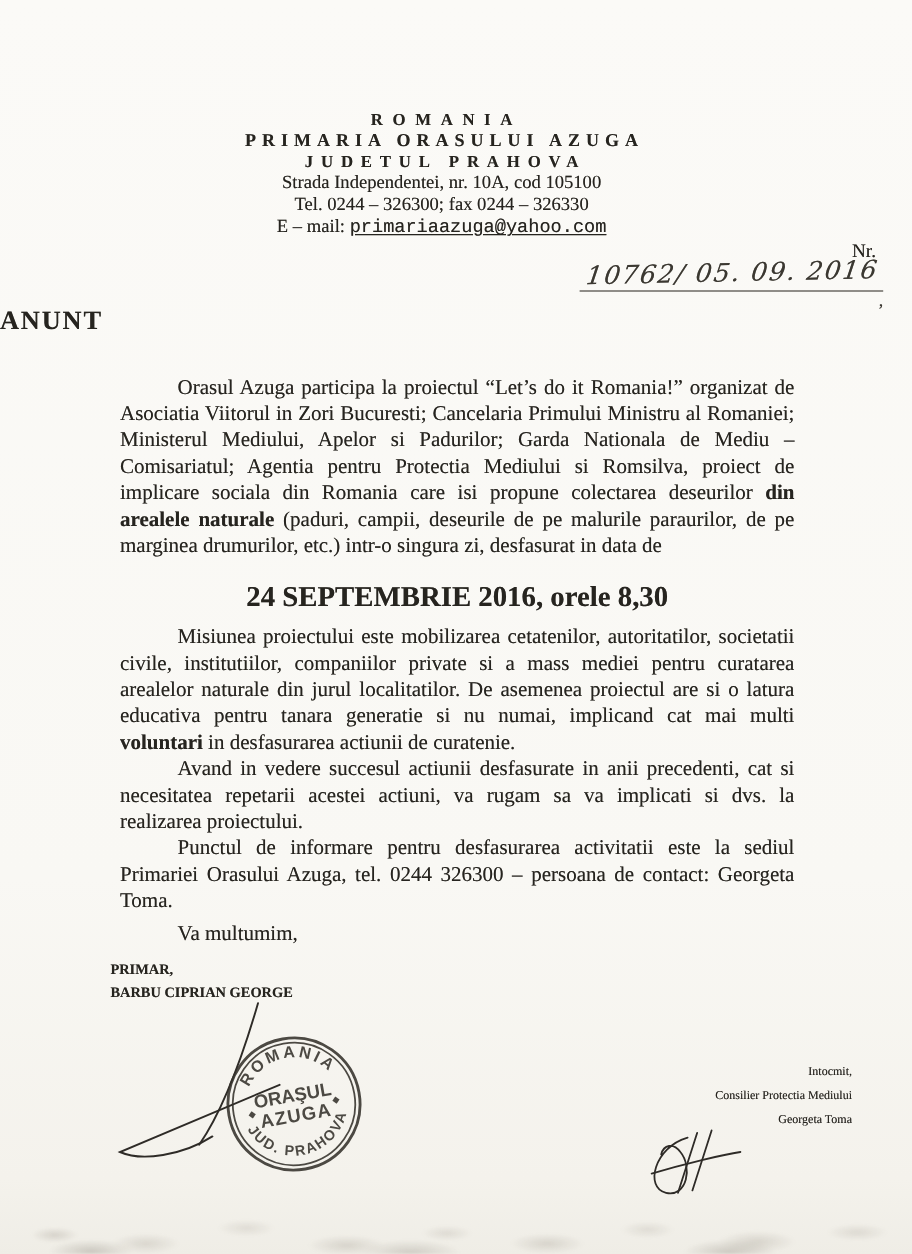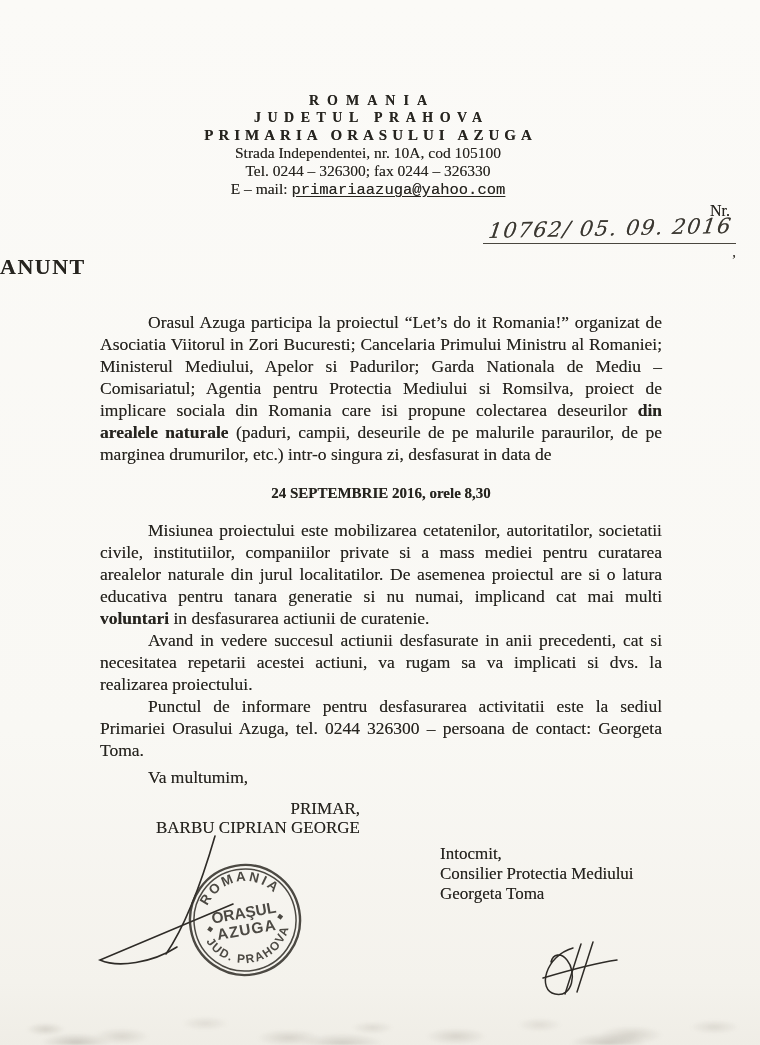--- a/index.html
+++ b/index.html
@@ -44,31 +44,31 @@
     position:absolute;top:254px;left:0;width:760px;
     text-align:left;font-size:22px;font-weight:bold;letter-spacing:1.5px;
   }
 
   
   .col{position:absolute;left:100px;width:562px;font-size:17.5px;line-height:22px;text-align:justify;}
   .col p{margin:0;text-indent:48px;}
   .p1{top:311px;}
   .date-line{
     position:absolute;top:485px;left:100px;width:562px;
-    text-align:center;font-size:15px;font-weight:bold;
+    text-align:center;font-size:24px;font-weight:bold;
   }
   .p234{top:519px;}
   .closing{position:absolute;top:767px;left:148px;font-size:17.5px;}
 
   
-  .signer{position:absolute;top:799px;left:92px;width:268px;text-align:right;
-          font-weight:normal;font-size:17px;line-height:19px;}
+  .signer{position:absolute;top:799px;left:92px;width:268px;text-align:left;
+          font-weight:bold;font-size:12px;line-height:19px;}
 
-  .prepared{position:absolute;top:844px;left:440px;width:270px;text-align:left;
-            font-size:17px;line-height:20px;}
+  .prepared{position:absolute;top:884px;left:440px;width:270px;text-align:right;
+            font-size:10px;line-height:20px;}
 
   
   .stamp{position:absolute;top:860px;left:185px;width:120px;height:120px;
          transform:rotate(-10deg);opacity:.88;}
   .stamp svg text{font-family:"Liberation Sans",sans-serif;}
 
   .sig-svg{position:absolute;pointer-events:none;}
   .mayor-sig{top:830px;left:80px;}
   .clerk-sig{top:938px;left:525px;}
 
@@ -91,22 +91,22 @@
     filter:blur(1.4px);
   }
 </style>
 </head>
 <body>
 
 <div class="page">
 
   <div class="header txt">
     <div class="h-caps h1">ROMANIA</div>
+    <div class="h-caps h3">PRIMARIA ORASULUI AZUGA</div>
     <div class="h-caps h2">JUDETUL PRAHOVA</div>
-    <div class="h-caps h3">PRIMARIA ORASULUI AZUGA</div>
     <div class="h-addr">Strada Independentei, nr. 10A, cod 105100</div>
     <div class="h-addr">Tel. 0244 – 326300; fax 0244 – 326330</div>
     <div class="h-addr h-email"><span>E – mail: </span><u>primariaazuga@yahoo.com</u></div>
     <div class="nr-row">
       <span class="nr-label">Nr.</span>
       <span class="nr-line"><span class="nr-hand">10762/ 05. 09. 2016</span></span>
       <span class="nr-comma">,</span>
     </div>
   </div>
 

